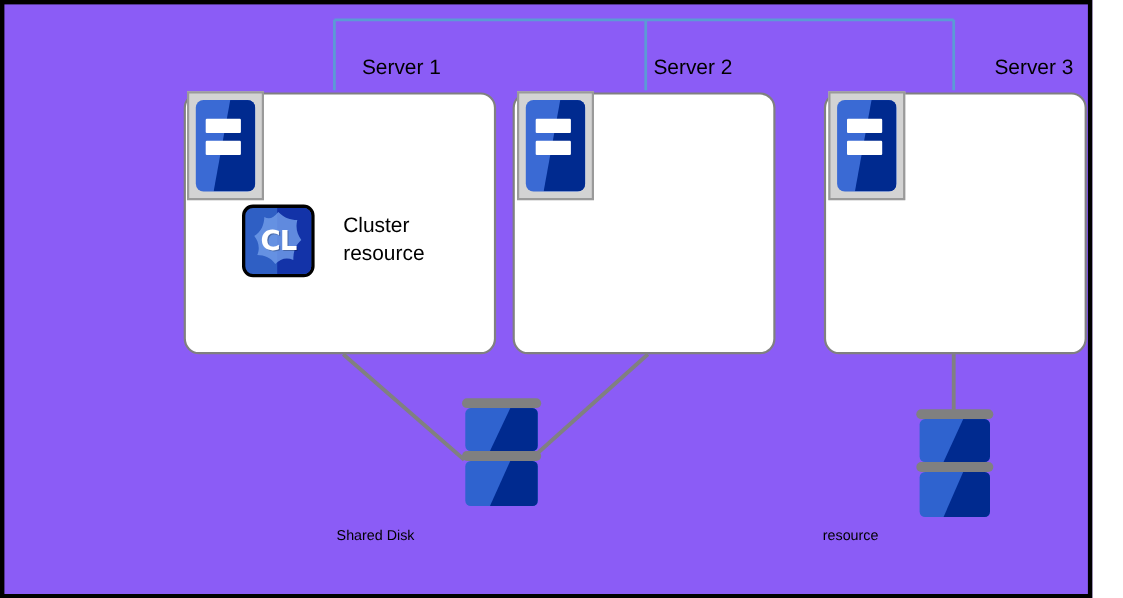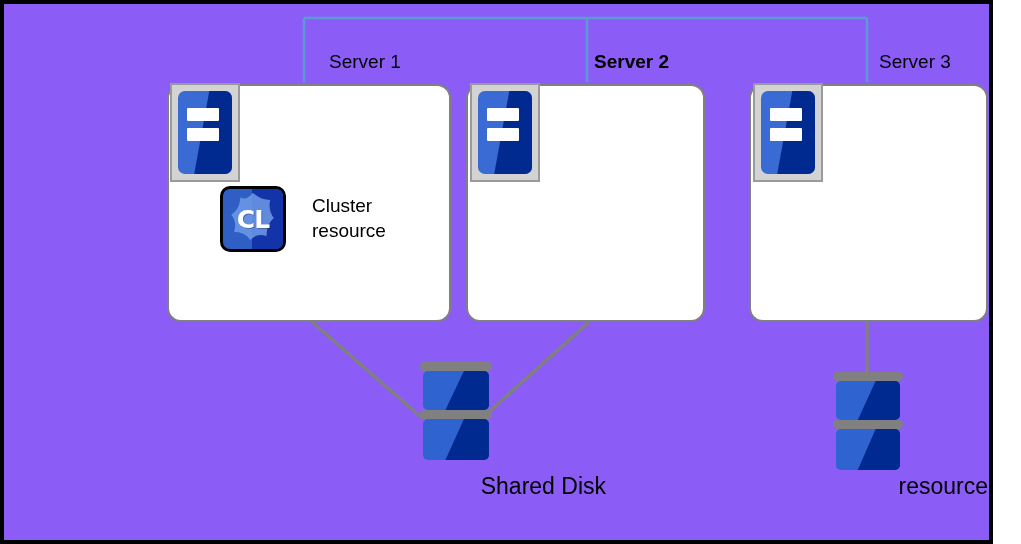--- a/index.html
+++ b/index.html
@@ -29,23 +29,23 @@
   }
   .server-label {
     position: absolute;
     font-size: 19px;
     color: #000000;
     white-space: nowrap;
     line-height: 1;
   }
   .disk-label {
     position: absolute;
-    font-size: 23px;
+    font-size: 13px;
     color: #000000;
-    text-align: right;
+    text-align: left;
     line-height: 25px;
     white-space: nowrap;
   }
   .cluster-label {
     position: absolute;
     font-size: 19px;
     color: #000000;
     line-height: 25px;
     white-space: nowrap;
   }
@@ -197,31 +197,31 @@
   </div>
 
   <div class="server-box" style="left:462px; top:80px; width:239px; height:238px;"></div>
   <div class="server-icon" style="left:466px; top:79px; width:70px; height:99px;">
     <div class="server-icon-inner">
       <div class="server-icon-dark"></div>
       <div class="server-bar b1"></div>
       <div class="server-bar b2"></div>
     </div>
   </div>
-  <div class="server-label" style="left:590px; top:48px;font-weight:bold;">Server 2</div>
+  <div class="server-label" style="left:590px; top:48px;">Server 2</div>
 
   <div class="server-box" style="left:745px; top:80px; width:239px; height:238px;"></div>
   <div class="server-icon" style="left:749px; top:79px; width:70px; height:99px;">
     <div class="server-icon-inner">
       <div class="server-icon-dark"></div>
       <div class="server-bar b1"></div>
       <div class="server-bar b2"></div>
     </div>
   </div>
-  <div class="server-label" style="left:875px; top:48px;">Server 3</div>
+  <div class="server-label" style="left:900px; top:48px;">Server 3</div>
 
   <div class="disk" style="left:416px; top:358px; width:72px; height:98px;">
     <div class="disk-plate" style="top:0px;"></div>
     <div class="disk-body" style="top:9px; height:39px;">
       <div class="dk"></div>
     </div>
     <div class="disk-plate" style="top:48px;"></div>
     <div class="disk-body" style="top:57px; height:41px;">
       <div class="dk"></div>
     </div>

